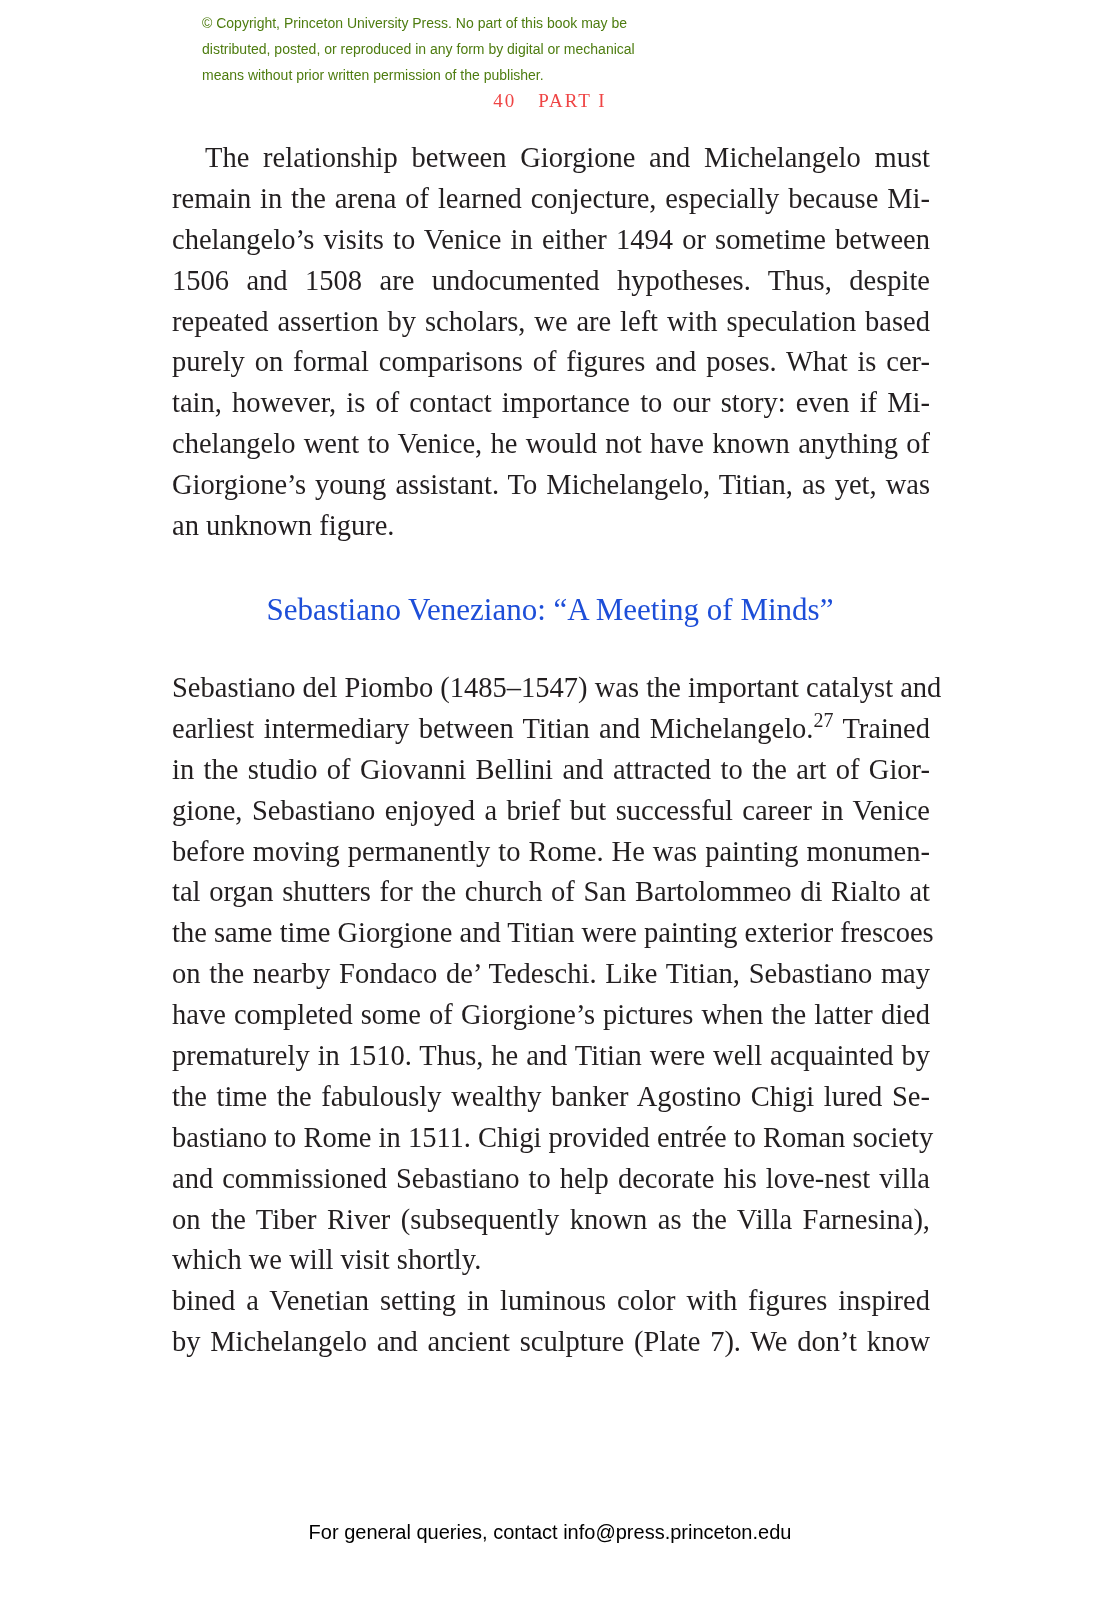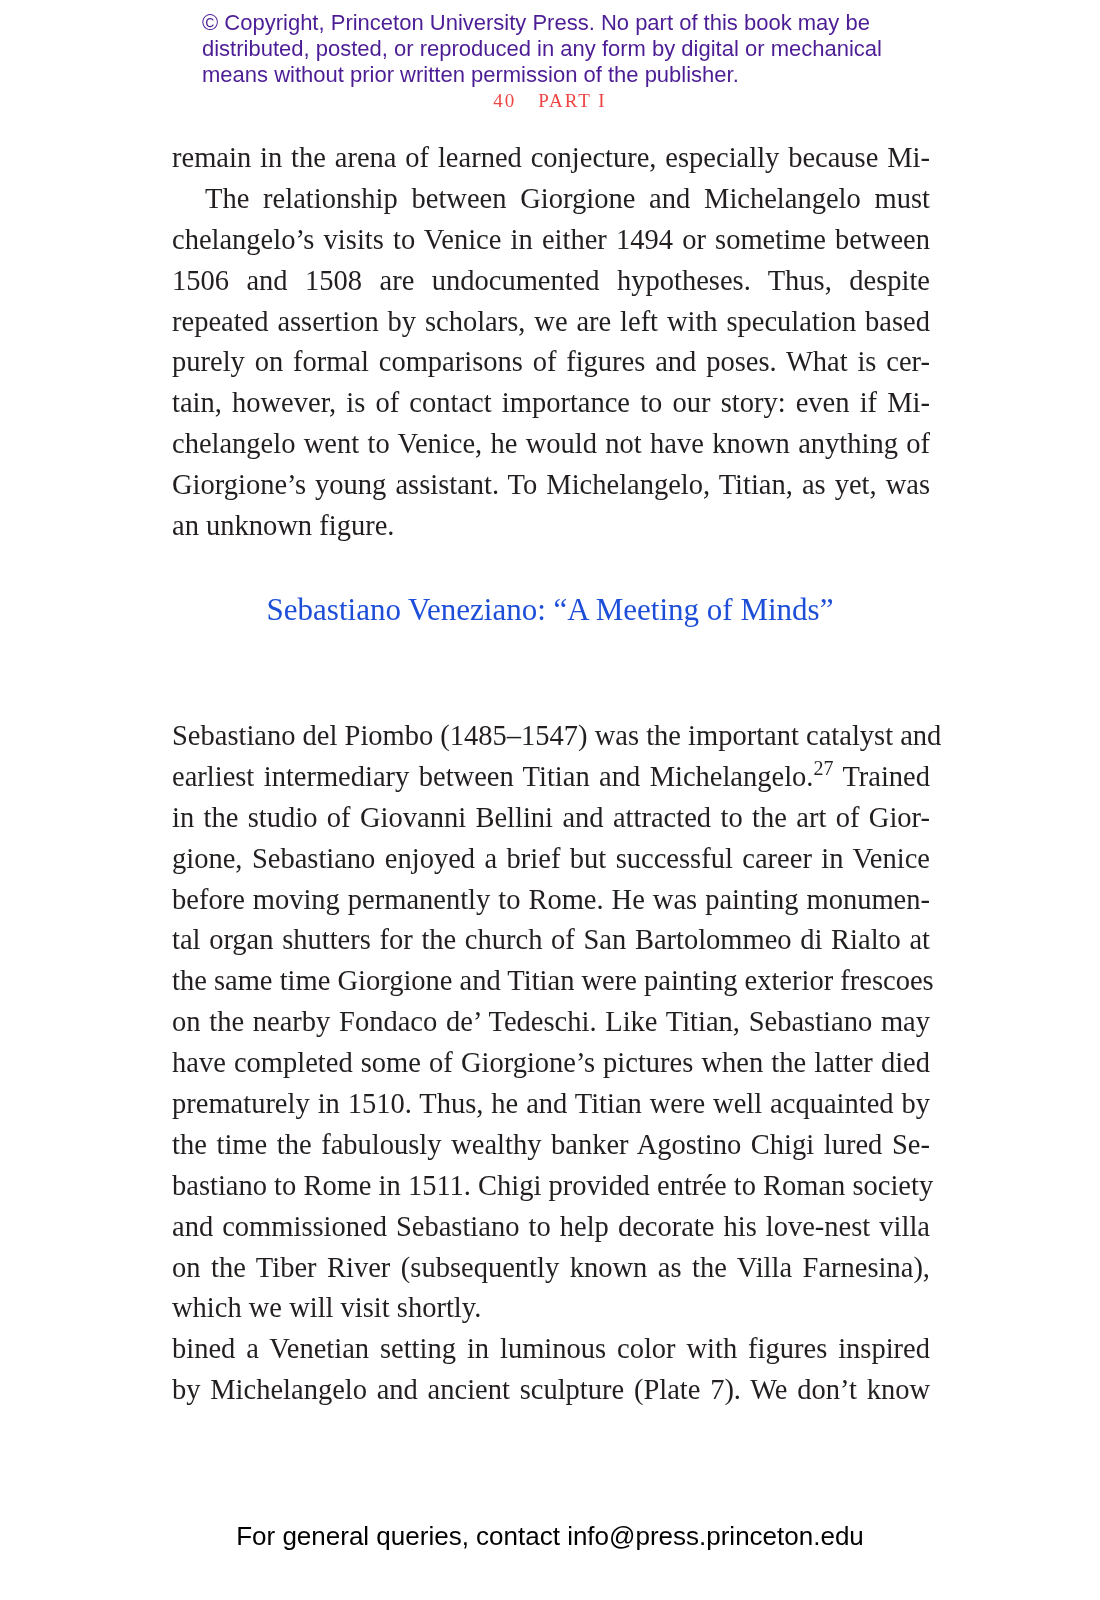--- a/index.html
+++ b/index.html
@@ -1,19 +1,19 @@
 <!DOCTYPE html>
 <html><head>
   <meta charset="utf-8">
   <style>
     html, body { margin: 0; padding: 0; background: #ffffff; }
     body { width: 1100px; height: 1600px; position: relative; overflow: hidden; color: #231f20; }
     .copyright {
       position: absolute; left: 202px; top: 10px; width: 720px;
-      font-family: "Liberation Sans", sans-serif; font-size: 22px; line-height: 26px; color: #4c1d95;
+      font-family: "Liberation Sans", sans-serif; font-size: 14px; line-height: 26px; color: #4d7c0f;
     }
     .copyright div { white-space: nowrap; }
     .running-head {
       position: absolute; left: 0; width: 1100px; top: 90px; text-align: center;
       font-family: "Liberation Serif", serif; font-size: 19px; letter-spacing: 2px; color: #ef4444;
     }
     .running-head .folio { margin-right: 22px; }
     .textblock {
       position: absolute; left: 172px; width: 758px;
       font-family: "Liberation Serif", serif; font-size: 28.5px; color: #231f20;
@@ -21,52 +21,52 @@
     .line { height: 40.9px; line-height: 40.9px; white-space: nowrap; text-align: justify; text-align-last: justify; }
     .line.last { text-align-last: left; }
     .line.indent { padding-left: 33px; }
     .heading {
       position: absolute; left: 0; width: 1100px; top: 592px; text-align: center;
       font-family: "Liberation Serif", serif; font-size: 31px; color: #1d4ed8; white-space: nowrap;
     }
     sup { font-size: 20px; line-height: 0; vertical-align: 11px; }
     .footer {
       position: absolute; left: 0; width: 1100px; top: 1521px; text-align: center;
-      font-family: "Liberation Sans", sans-serif; font-size: 26px; color: #000;
+      font-family: "Liberation Sans", sans-serif; font-size: 20px; color: #000;
     }
   </style>
 </head>
 <body>
 
 <div class="copyright">
   <div>© Copyright, Princeton University Press. No part of this book may be</div>
   <div>distributed, posted, or reproduced in any form by digital or mechanical</div>
   <div>means without prior written permission of the publisher.</div>
 </div>
 
 <div class="running-head">
   <span class="folio">40</span><span>PART I</span>
 </div>
 
 <div class="textblock" style="top:138px;">
+  <div class="line indent">The relationship between Giorgione and Michelangelo must</div>
   <div class="line">remain in the arena of learned conjecture, especially because Mi-</div>
-  <div class="line indent">The relationship between Giorgione and Michelangelo must</div>
   <div class="line">chelangelo’s visits to Venice in either 1494 or sometime between</div>
   <div class="line">1506 and 1508 are undocumented hypotheses. Thus, despite</div>
   <div class="line">repeated assertion by scholars, we are left with speculation based</div>
   <div class="line">purely on formal comparisons of figures and poses. What is cer-</div>
   <div class="line">tain, however, is of contact importance to our story: even if Mi-</div>
   <div class="line">chelangelo went to Venice, he would not have known anything of</div>
   <div class="line">Giorgione’s young assistant. To Michelangelo, Titian, as yet, was</div>
   <div class="line last">an unknown figure.</div>
 </div>
 
 <div class="heading">Sebastiano Veneziano: “A Meeting of Minds”</div>
 
-<div class="textblock" style="top:668px;margin-top:48px;">
+<div class="textblock" style="top:668px;">
   <div class="line">Sebastiano del Piombo (1485–1547) was the important catalyst and</div>
   <div class="line"><span>earliest intermediary between Titian and Michelangelo.</span><sup>27</sup><span> Trained</span></div>
   <div class="line">in the studio of Giovanni Bellini and attracted to the art of Gior-</div>
   <div class="line">gione, Sebastiano enjoyed a brief but successful career in Venice</div>
   <div class="line">before moving permanently to Rome. He was painting monumen-</div>
   <div class="line">tal organ shutters for the church of San Bartolommeo di Rialto at</div>
   <div class="line">the same time Giorgione and Titian were painting exterior frescoes</div>
   <div class="line">on the nearby Fondaco de’ Tedeschi. Like Titian, Sebastiano may</div>
   <div class="line">have completed some of Giorgione’s pictures when the latter died</div>
   <div class="line">prematurely in 1510. Thus, he and Titian were well acquainted by</div>

